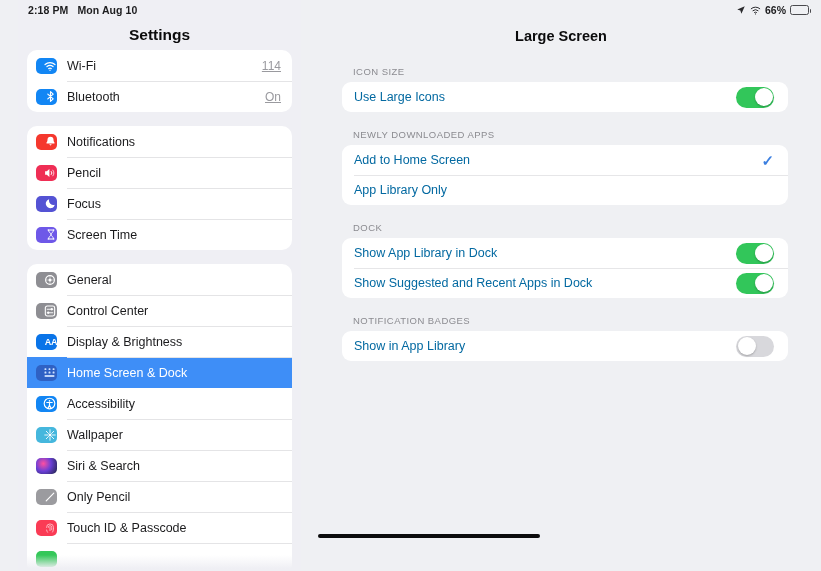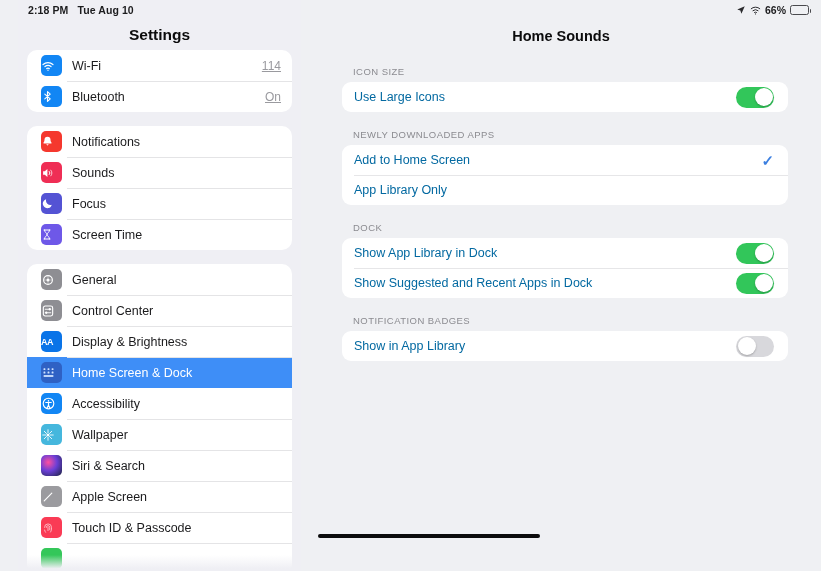--- a/index.html
+++ b/index.html
@@ -39,36 +39,36 @@
   .sb-scroll { flex: 1 1 auto; padding: 0 9px; overflow: hidden; }
   .group {
     background: #ffffff;
     border-radius: 10px;
     overflow: hidden;
     margin-bottom: 14px;
   }
   .row {
     display: flex; align-items: center;
     height: 31px;
-    padding-left: 14px;
+    padding-left: 9px;
     position: relative;
     background: transparent;
   }
   .row + .row::before {
     content: "";
     position: absolute; left: 40px; right: 0; top: 0;
     height: 1px; background: #e4e4e6;
   }
   .row.selected { background: #3e8ef7; }
   .row.selected + .row::before { background: transparent; }
   .row.selected .row-label { color: #ffffff; }
   .icon-sq {
-    width: 21px; height: 21px; border-radius: 5px;
+    width: 21px; height: 16px; border-radius: 5px;
     flex: 0 0 21px;
-    display: flex; align-items: center; justify-content: flex-start;
+    display: flex; align-items: center; justify-content: flex-end;
     margin-right: 10px;
     overflow: hidden;
   }
   .row-label {
     font-size: 12.5px; color: #1b1b1d;
     flex: 1 1 auto;
     white-space: nowrap;
   }
   .row-value { font-size: 12px; color: #9a9a9f; padding-right: 11px; text-decoration: underline; }
 
@@ -173,21 +173,21 @@
 </style>
 </head>
 <body>
 
 <div class="screen">
 
   <div class="sidebar">
 
     <div class="statusbar">
       <span class="sb-time">2:18 PM</span>
-      <span class="sb-date">Tue Aug 10</span>
+      <span class="sb-date">Mon Aug 10</span>
     </div>
 
     <div class="settings-title">Settings</div>
 
     <div class="sb-scroll">
 
       <div class="group">
         <div class="row">
           <span class="icon-sq bg-blue">
             <svg width="14" height="14" viewBox="0 0 24 24" fill="none" stroke="#fff" stroke-width="2.1" stroke-linecap="round">
@@ -222,21 +222,21 @@
           <span class="row-label">Notifications</span>
         </div>
         <div class="row">
           <span class="icon-sq bg-pink">
             <svg width="14" height="14" viewBox="0 0 24 24" fill="#fff">
               <path d="M11 5 6.5 9H3.6v6h2.9L11 19z"></path>
               <path d="M14.2 9.3a3.8 3.8 0 0 1 0 5.4" stroke="#fff" stroke-width="1.7" fill="none" stroke-linecap="round"></path>
               <path d="M16.8 7a7 7 0 0 1 0 10" stroke="#fff" stroke-width="1.5" fill="none" stroke-linecap="round" opacity=".85"></path>
             </svg>
           </span>
-          <span class="row-label">Sounds</span>
+          <span class="row-label">Pencil</span>
         </div>
         <div class="row">
           <span class="icon-sq bg-indigo">
             <svg width="13" height="13" viewBox="0 0 24 24" fill="#fff">
               <path d="M20 14.5A8.5 8.5 0 0 1 9.5 4 8.5 8.5 0 1 0 20 14.5z"></path>
             </svg>
           </span>
           <span class="row-label">Focus</span>
         </div>
         <div class="row">
@@ -313,21 +313,21 @@
         <div class="row">
           <span class="icon-sq bg-siri"></span>
           <span class="row-label">Siri &amp; Search</span>
         </div>
         <div class="row">
           <span class="icon-sq bg-pencil">
             <svg width="14" height="14" viewBox="0 0 24 24" fill="none" stroke="#fff" stroke-width="2" stroke-linecap="round">
               <path d="M5.5 18.5 18.5 5.5"></path>
             </svg>
           </span>
-          <span class="row-label">Apple Screen</span>
+          <span class="row-label">Only Pencil</span>
         </div>
         <div class="row">
           <span class="icon-sq bg-touch">
             <svg width="14" height="14" viewBox="0 0 24 24" fill="none" stroke="#ffd9de" stroke-width="1.3" stroke-linecap="round">
               <path d="M6 11a6 6 0 0 1 12 0v3M9 11a3 3 0 0 1 6 0v4M12 11v5.5M6.2 15.5c.3 1.6.9 2.8 1.6 3.8M17.8 15c-.2 1.8-.8 3-1.5 4"></path>
             </svg>
           </span>
           <span class="row-label">Touch ID &amp; Passcode</span>
         </div>
         <div class="row">
@@ -355,21 +355,21 @@
           <path d="M9.8 14.2a4 4 0 0 1 4.4 0"></path>
             <circle cx="12" cy="17.5" r="1.2" fill="#2b2b2e" stroke="none"></circle>
         </svg>
       </span>
       <span>66%</span>
       <span class="battery-shell">
         <span class="battery-fill" style="width:66%"></span>
       </span>
     </div>
 
-    <div class="main-title">Home Sounds</div>
+    <div class="main-title">Large Screen</div>
 
     <div class="main-body">
 
       <div class="sec-header">ICON SIZE</div>
       <div class="card">
         <div class="crow">
           <span class="crow-label">Use Large Icons</span>
           <span class="toggle on">
               <span class="knob"></span>
             </span>

